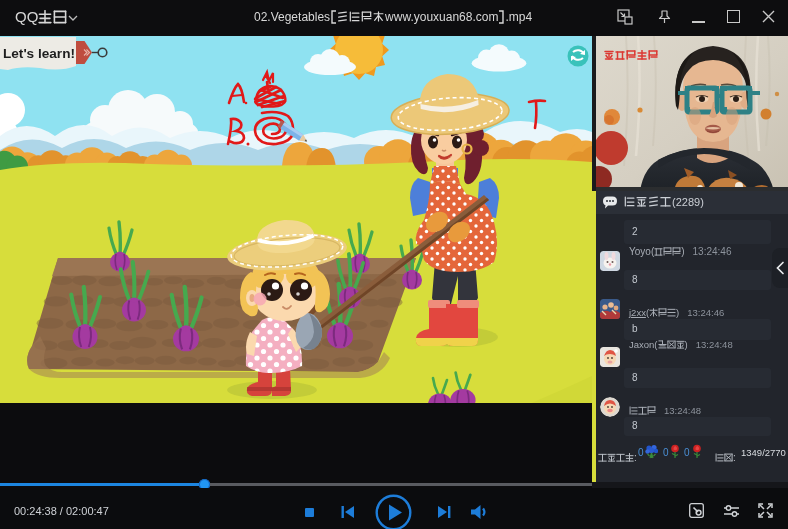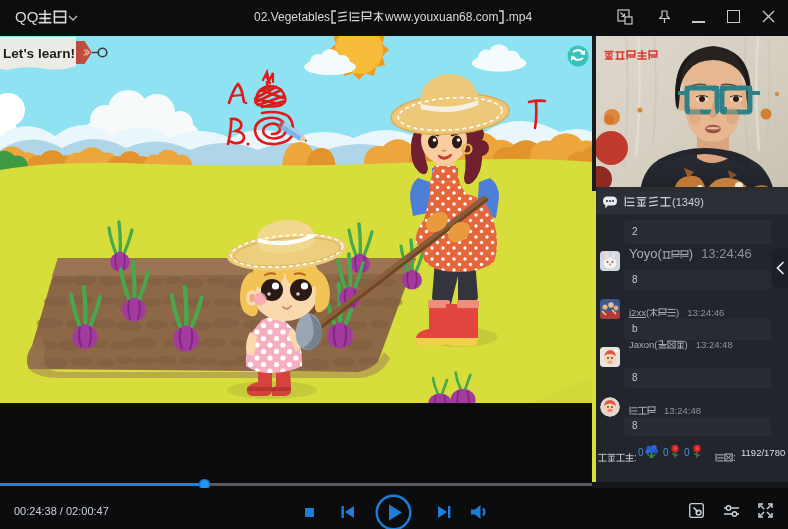--- a/index.html
+++ b/index.html
@@ -715,33 +715,33 @@
             <line x1="1.65" y1="2.20" x2="9.35" y2="1.10"></line>
             <line x1="1.65" y1="6.05" x2="9.35" y2="4.95"></line>
             <line x1="1.65" y1="9.90" x2="9.35" y2="8.80"></line>
           </g>
         </svg><span style="display:inline-block;width:1px"></span><svg width="11" height="11" style="vertical-align:-1px" viewBox="0 0 11 11">
           <g stroke="#ccd0d6" stroke-width="1.22" stroke-linecap="round">
             <line x1="0.88" y1="1.65" x2="10.12" y2="1.65"></line>
             <line x1="5.50" y1="1.65" x2="5.50" y2="9.90"></line>
             <line x1="0.88" y1="9.90" x2="10.12" y2="9.90"></line>
           </g>
-        </svg></span><span style="margin-left:1px">(1349)</span></div>
+        </svg></span><span style="margin-left:1px">(2289)</span></div>
 <div class="abs" style="left:28px;top:29px;width:147px;height:24px;background:#272b33;border-radius:3px"></div>
     <div class="abs" style="left:36px;top:35px;font-size:10px;color:#c3c8cf">2</div>
 <div class="abs" style="left:4px;top:60px;width:20px;height:20px;border-radius:3px;overflow:hidden"><svg width="20" height="20">
         <rect width="20" height="20" rx="3" fill="#cfd8e2"></rect>
         <ellipse cx="10" cy="12" rx="6.5" ry="5.5" fill="#f7f3ef"></ellipse>
         <ellipse cx="6.5" cy="5" rx="2" ry="4" fill="#f0dade"></ellipse>
         <ellipse cx="13.5" cy="5" rx="2" ry="4" fill="#f0dade"></ellipse>
         <circle cx="7.5" cy="11" r="1" fill="#6b5a55"></circle>
         <circle cx="12.5" cy="11" r="1" fill="#6b5a55"></circle>
         <circle cx="10" cy="13.5" r="1.2" fill="#e89aa8"></circle>
       </svg></div>
-<div class="abs" style="left:33px;top:55px;font-size:13px;color:#a8adb5;white-space:nowrap">Yoyo(<span style="letter-spacing:0"><svg width="9" height="9" style="vertical-align:-1px" viewBox="0 0 9 9">
+<div class="abs" style="left:33px;top:55px;font-size:10px;color:#a8adb5;white-space:nowrap">Yoyo(<span style="letter-spacing:0"><svg width="9" height="9" style="vertical-align:-1px" viewBox="0 0 9 9">
           <g stroke="#a8adb5" stroke-width="1.00" stroke-linecap="round">
             <line x1="0.90" y1="1.80" x2="8.10" y2="1.80"></line>
             <line x1="2.25" y1="1.80" x2="2.25" y2="8.10"></line>
             <line x1="6.75" y1="1.80" x2="6.75" y2="8.10"></line>
             <line x1="0.90" y1="8.10" x2="8.10" y2="8.10"></line>
           </g>
         </svg><span style="display:inline-block;width:0px"></span><svg width="9" height="9" style="vertical-align:-1px" viewBox="0 0 9 9">
           <g stroke="#a8adb5" stroke-width="1.00" stroke-linecap="round">
             <line x1="1.08" y1="0.90" x2="1.08" y2="8.10"></line>
             <line x1="1.08" y1="0.90" x2="7.92" y2="0.90"></line>
@@ -929,21 +929,21 @@
         </svg><span style="display:inline-block;width:0px"></span><svg width="9" height="9" style="vertical-align:-1px" viewBox="0 0 9 9">
           <g stroke="#b8bdc4" stroke-width="1.00" stroke-linecap="round">
             <line x1="0.90" y1="1.08" x2="8.10" y2="1.08"></line>
             <line x1="0.90" y1="1.08" x2="0.90" y2="7.92"></line>
             <line x1="8.10" y1="1.08" x2="8.10" y2="7.92"></line>
             <line x1="0.90" y1="7.92" x2="8.10" y2="7.92"></line>
             <line x1="2.25" y1="2.70" x2="6.75" y2="6.30"></line>
             <line x1="6.75" y1="2.70" x2="2.25" y2="6.30"></line>
           </g>
         </svg></span><span style="color:#b8bdc4;font-size:10px">:</span></div>
-<div class="abs" style="left:145px;top:256px;color:#d8dce0;font-size:9.5px">1192/1780</div>
+<div class="abs" style="left:145px;top:256px;color:#d8dce0;font-size:9.5px">1349/2770</div>
 </div>
 <div class="abs" style="left:592px;top:482px;width:196px;height:6px;background:#15161a"></div>
 <div class="abs" style="left:0;top:483px;width:592px;height:2.5px;background:#595b60"></div>
 <div class="abs" style="left:0;top:482.5px;width:201px;height:3.5px;background:#1d86e0"></div>
 <div class="abs" style="left:199px;top:479px;width:11px;height:11px;border-radius:50%;background:#2196f3;box-shadow:0 0 0 1px #1565c0 inset"></div>
 <div class="abs" style="left:0;top:488px;width:788px;height:41px;background:#0b0c0e"></div>
 <div class="abs" style="left:14px;top:505px;font-size:11px;color:#cfd2d6">00:24:38 / 02:00:47</div>
 <div class="abs" style="left:305px;top:508px;width:9px;height:9px;background:#1d7dd9;border-radius:1px"></div>
 <svg class="abs" style="left:341px;top:505px" width="14" height="14">
     <rect x="0.5" y="1" width="2.4" height="12" fill="#1d7dd9"></rect>

